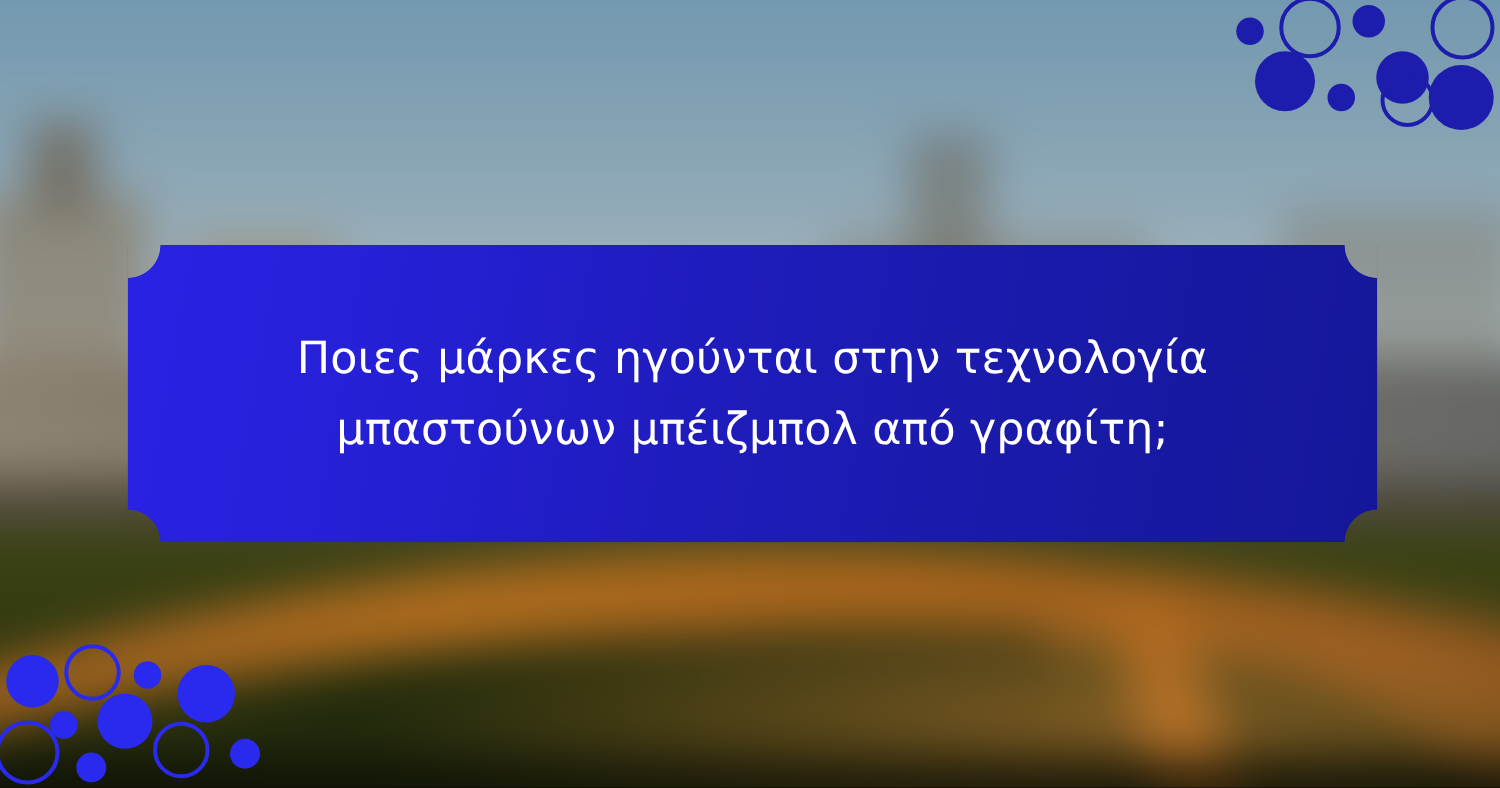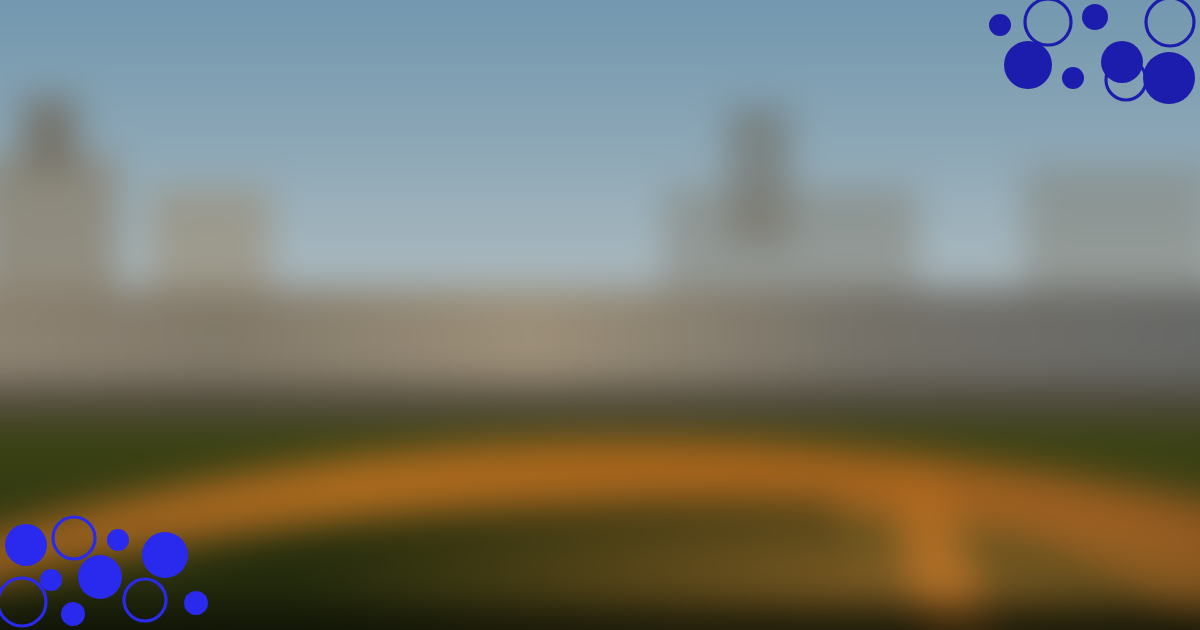--- a/index.html
+++ b/index.html
@@ -171,14 +171,18 @@
         <circle cx="100" cy="67" r="22"></circle>
         <circle cx="118" cy="30" r="11"></circle>
         <circle cx="73" cy="104" r="12"></circle>
         <circle cx="145" cy="90" r="21" fill="none" stroke="#2a2aee" stroke-width="3.2"></circle>
         <circle cx="165" cy="45" r="23"></circle>
         <circle cx="196" cy="93" r="12"></circle>
       </g>
     </svg>
   </div>
 
+  <div id="card">
+    <h1 id="headline">Ποιες μάρκες ηγούνται στην τεχνολογία
+μπαστούνων μπέιζμπολ από γραφίτη;</h1>
+  </div>
 
 </div>
 
 </body></html>

